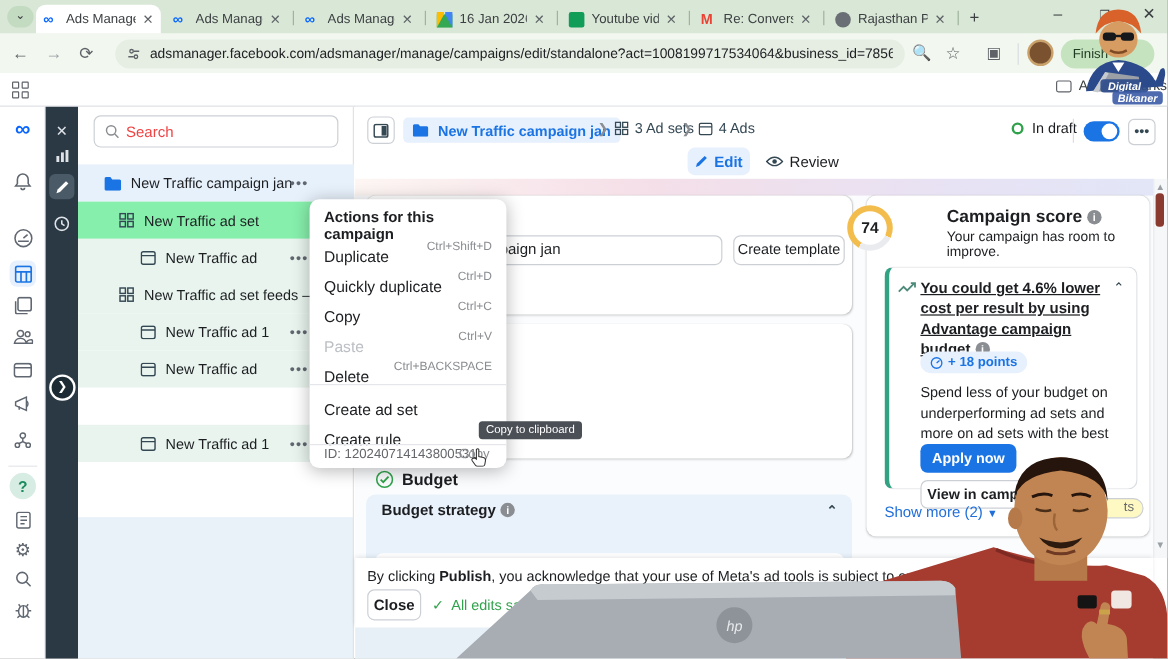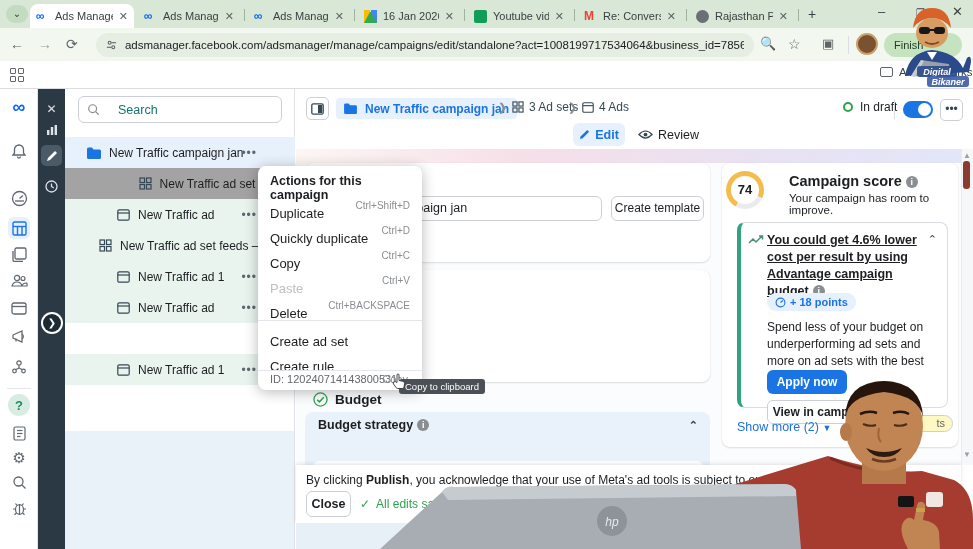--- a/index.html
+++ b/index.html
@@ -55,25 +55,25 @@
   .ds-ic { left:41px; width:21px; height:21px; display:flex; align-items:center; justify-content:center; color:#dfe3e8; font-size:12px; }
   .ds-ic.active { background:#4a5a66; border-radius:5px; }
   .expand-btn { left:43px; top:314px; width:18px; height:18px; border-radius:50%; background:#1c2b33;
     color:#fff; font-size:10px; text-align:center; line-height:17px; box-shadow:0 0 0 2px #fff; }
 
   
   .sidebar { left:65px; top:89px; width:230px; height:460px; background:#fff; border-right:1px solid #dfe2e6; }
   .sb-lower { left:65px; top:431px; width:230px; height:118px; background:#e9f2f8; border-right:1px solid #dfe2e6; }
   .search-box { left:78px; top:96px; width:204px; height:27px; border:1px solid #ccd0d5; border-radius:6px;
     display:flex; align-items:center; padding:0 8px; background:#fff; }
-  .search-box .ph { font-size:12.5px; color:#0f766e; margin-left:18px; }
+  .search-box .ph { font-size:12.5px; color:#ef4444; margin-left:5px; }
   .trow { left:65px; width:230px; height:31px; display:flex; align-items:center; font-size:12px; color:#1c1e21; }
   .trow .dots { position:absolute; right:38px; color:#606770; letter-spacing:1px; font-size:12px; }
   .bg-blue { background:#e7f1fb; }
-  .bg-green-sel { background:#a3a3a3;justify-content:center; }
+  .bg-green-sel { background:#86efac; }
   .bg-green { background:#e9f4ee; }
   .ticon { margin-right:8px; flex:0 0 auto; }
 
   
   .main-bg { left:296px; top:89px; width:665px; height:460px; background:#fbfcfd; }
   .hdr { left:296px; top:89px; width:665px; height:60px; background:#fff; }
   .panel-toggle { left:306px; top:97px; width:23px; height:23px; border:1px solid #ccd0d5; border-radius:5px;
     display:flex; align-items:center; justify-content:center; }
   .crumb-pill { left:336px; top:98px; height:21px; background:#e7f0fd; border-radius:4px; display:flex;
     align-items:center; padding:0 8px; font-size:12px; color:#1b74e4; font-weight:bold; }
@@ -113,21 +113,21 @@
   .footer { left:296px; top:465px; width:665px; height:58px; background:#fff; box-shadow:0 -1px 4px rgba(0,0,0,.12); }
   .disclaimer { left:306px; top:473px; font-size:12px; color:#1c1e21; white-space:nowrap; }
   .disclaimer .lnk { color:#216fdb; }
   .close-btn { left:306px; top:491px; width:45px; height:26px; border:1px solid #ccd0d5; border-radius:6px;
     background:#fff; font-size:12.5px; font-weight:bold; color:#1c1e21; text-align:center; line-height:24px; }
   .saved { left:360px; top:497px; display:flex; align-items:center; font-size:12px; color:#31a24c; }
   .bottom-strip { left:296px; top:523px; width:665px; height:26px; background:#e7f0f7; }
 
   
   .score-card { left:722px; top:163px; width:236px; height:284px; }
-  .gauge { left:726px; top:171px; width:38px; height:38px; border-radius:50%;
+  .gauge { left:706px; top:171px; width:38px; height:38px; border-radius:50%;
     background:conic-gradient(from 210deg,#f3bd4e 0 265deg,#e9ebee 265deg 360deg); }
   .gauge .inner { position:absolute; left:5px; top:5px; width:28px; height:28px; border-radius:50%; background:#fff;
     text-align:center; line-height:28px; font-size:13px; font-weight:bold; color:#1c1e21; }
   .score-title { left:789px; top:173px; font-size:14.5px; font-weight:bold; color:#1c1e21; }
   .score-sub { left:789px; top:192px; font-size:11.5px; color:#1c1e21; }
   .info-dot { display:inline-block; width:12px; height:12px; border-radius:50%; background:#8a8d91; color:#fff;
     font-size:9px; text-align:center; line-height:12px; font-weight:bold; vertical-align:1px; margin-left:4px; }
   .rec-card { left:737px; top:222px; width:211px; height:186px; border:1px solid #dadde1; border-left:4px solid #31a282;
     border-radius:8px; background:#fff; }
   .rec-title { position:absolute; left:26px; top:9px; width:150px; font-size:12.5px; font-weight:bold; color:#1c1e21; line-height:1.35;text-decoration:underline; }
@@ -154,21 +154,21 @@
   .menu-title { position:absolute; left:12px; top:8px; font-size:12.5px; font-weight:bold; color:#1c1e21; }
   .mi { position:absolute; left:0; width:164px; height:25px; }
   .mi .lab { position:absolute; left:12px; top:13px; font-size:13px; color:#1c1e21; }
   .mi .sc { position:absolute; right:12px; top:7px; font-size:10px; color:#8a8d91; }
   .mi.disabled .lab { color:#bcc0c4; }
   .menu-div { position:absolute; left:0; width:164px; height:1px; background:#e4e6eb; }
   .id-row { position:absolute; left:12px; top:207px; font-size:11px; color:#65676b; }
   .id-copy { position:absolute; right:14px; top:207px; font-size:11px; color:#8a8d91; }
 
   .tooltip { left:399px; top:351px; height:15px; background:#4b4f56; border-radius:3px; color:#fff;
-    font-size:9.5px; line-height:15px; padding:0 6px; z-index:60;margin-top:28px; }
+    font-size:9.5px; line-height:15px; padding:0 6px; z-index:60; }
 
   .cursor { left:392px; top:373px; z-index:70; }
   .sticker { left:891px; top:6px; width:82px; height:82px; z-index:90; }
   .webcam { left:360px; top:380px; width:613px; height:169px; z-index:80; pointer-events:none; }
   svg { display:block; }
 </style>
 </head>
 <body>
 
 <div class="canvas">

